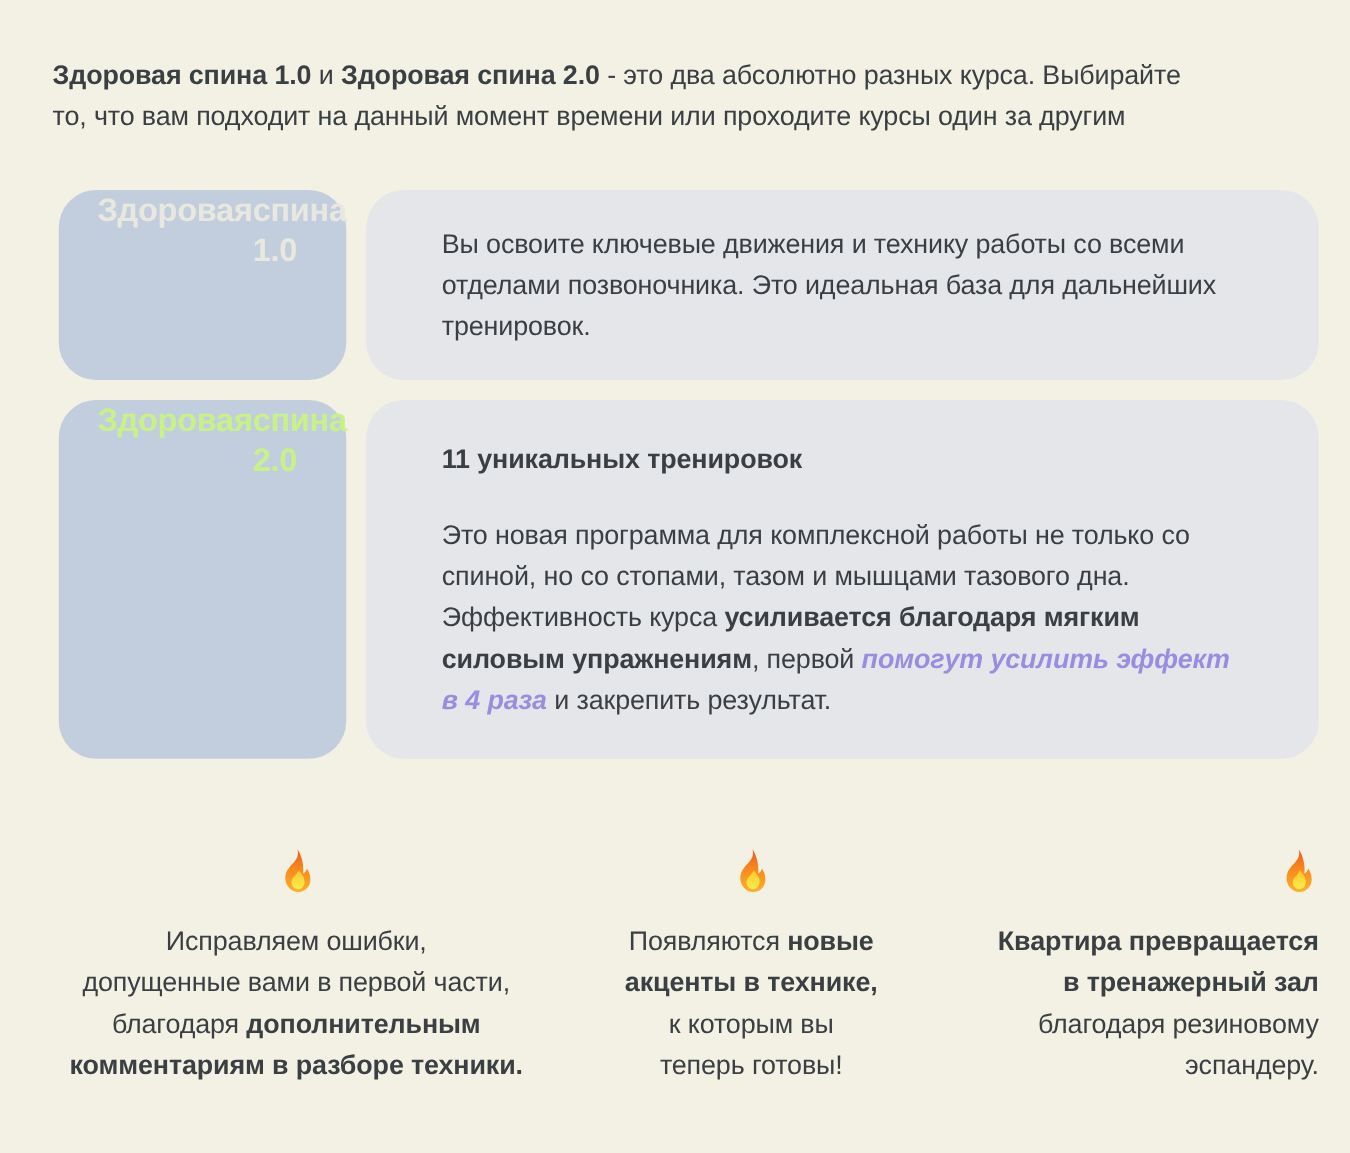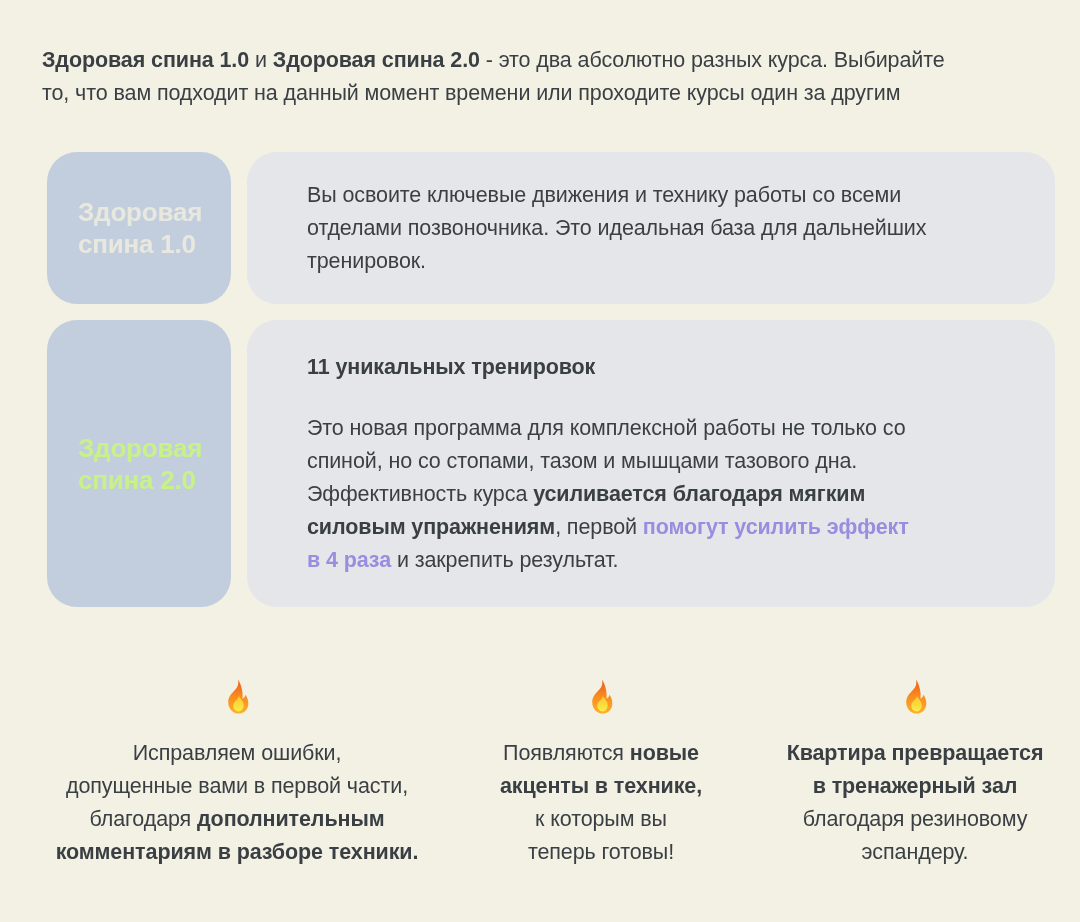--- a/index.html
+++ b/index.html
@@ -19,46 +19,46 @@
     font-size:21.5px;line-height:33px;margin:0 0 42px -5px;
     letter-spacing:-0.1px;
   }
   .intro b{font-weight:700;}
   .row{display:flex;gap:16px;}
   .row + .row{margin-top:16px;}
   .row-1{min-height:152px;}
   .row-2{min-height:287px;}
   .badge{
     flex:0 0 184px;background:var(--badge-bg);border-radius:30px;
-    display:flex;flex-direction:column;justify-content:center;
+    display:flex;flex-direction:row;justify-content:center;
     padding-left:31px;font-weight:700;font-size:26px;line-height:32px;
     letter-spacing:-0.2px;
   }
   .badge-1{color:var(--badge1-text);}
   .badge-2{color:var(--badge2-text);}
   .card{
     flex:1;background:var(--card-bg);border-radius:30px;
     padding:26px 60px;font-size:21.5px;line-height:33px;
     display:flex;flex-direction:column;justify-content:center;
     letter-spacing:-0.1px;
   }
   .card p{margin:0;}
   .card .title{font-weight:700;margin-bottom:28px;}
   .card .desc{margin-bottom:0;}
   b{font-weight:700;}
-  .link{color:var(--link);font-weight:700;cursor:pointer;}
+  .link{color:var(--link);font-weight:700;cursor:pointer;font-style:italic;}
   .features{
     display:flex;justify-content:space-between;align-items:flex-start;
     margin-top:70px;text-align:center;
     font-size:21.5px;line-height:33px;letter-spacing:-0.1px;
   }
   .feature p{margin:10px 0 0;}
   .feature-1{width:250px;}
   .feature-2{width:380px;}
-  .feature-3{width:280px;}
+  .feature-3{width:280px;text-align:right;}
   .fire{width:33px;height:40px;display:inline-block;}
   .svg-defs{position:absolute;width:0;height:0;overflow:hidden;}
 </style>
 </head>
 <body>
 
 <svg class="svg-defs" aria-hidden="true">
   <defs>
     <linearGradient id="fg-outer" x1="0" y1="0" x2="0" y2="1">
       <stop offset="0" stop-color="#ec5b24"></stop>

